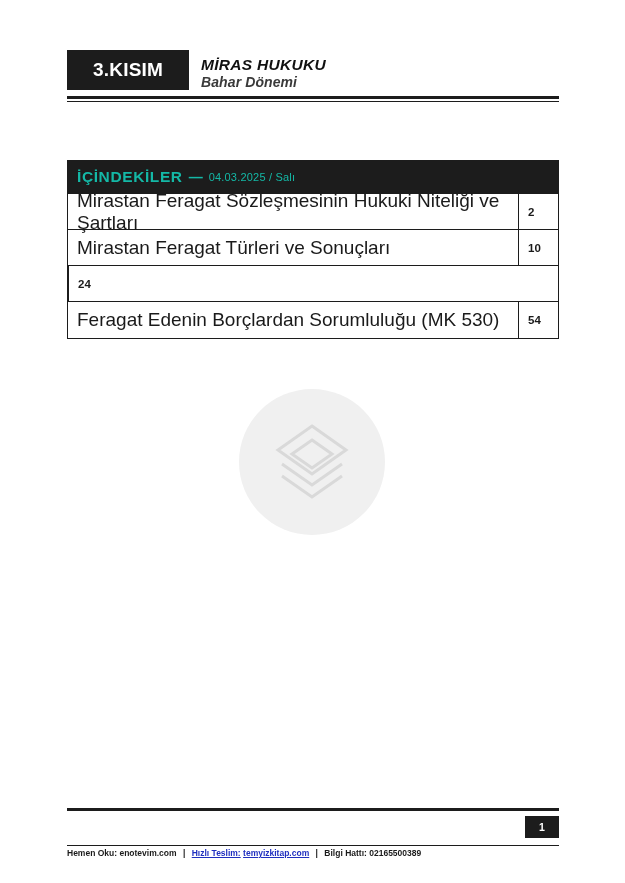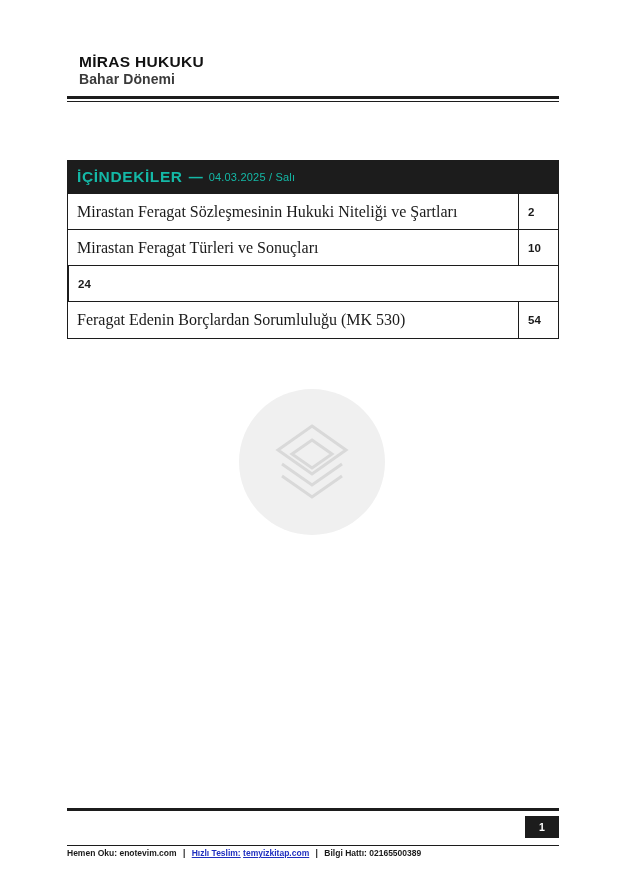--- a/index.html
+++ b/index.html
@@ -47,21 +47,22 @@
   .kisim-box .kisim-text {
     font-size: 19px;
     font-weight: bold;
     letter-spacing: 0.2px;
     font-family: "Liberation Sans", sans-serif;
   }
   .header-titles {
     padding-left: 12px;
     display: flex;
     flex-direction: column;
-    justify-content: center;
+    justify-content: flex-end;
+    font-style: italic;
   }
   .header-title {
     font-size: 15.5px;
     font-weight: bold;
     color: #111111;
     letter-spacing: 0.3px;
     line-height: 1.1;
   }
   .header-sub {
     font-size: 14px;
@@ -127,24 +128,23 @@
     box-sizing: border-box;
   }
   .toc-row:last-child {
     border-bottom: none;
   }
   .toc-row-title {
     flex: 1;
     display: flex;
     align-items: center;
     padding-left: 9px;
-    font-size: 16px;
-    color: #1a1a1a;
-    box-sizing: border-box;
-    font-family: Liberation Serif, serif;
+    font-size: 19px;
+    color: #1a1a1a;
+    box-sizing: border-box;
   }
   .toc-row-page {
     width: 40px;
     border-left: 1px solid #1c1c1c;
     display: flex;
     align-items: center;
     padding-left: 9px;
     font-size: 11.5px;
     font-weight: bold;
     color: #1a1a1a;
@@ -228,20 +228,23 @@
     margin-top: 12px;
   }
 </style>
 </head>
 <body>
 
 <div class="page">
 
   <div class="header">
     <div class="header-bar">
+      <div class="kisim-box">
+        <span class="kisim-text">3.KISIM</span>
+      </div>
       <div class="header-titles">
         <div class="header-title">MİRAS HUKUKU</div>
         <div class="header-sub">Bahar Dönemi</div>
       </div>
     </div>
     <div class="header-rule-thick"></div>
     <div class="header-rule-thin"></div>
   </div>
 
   <div class="toc">

